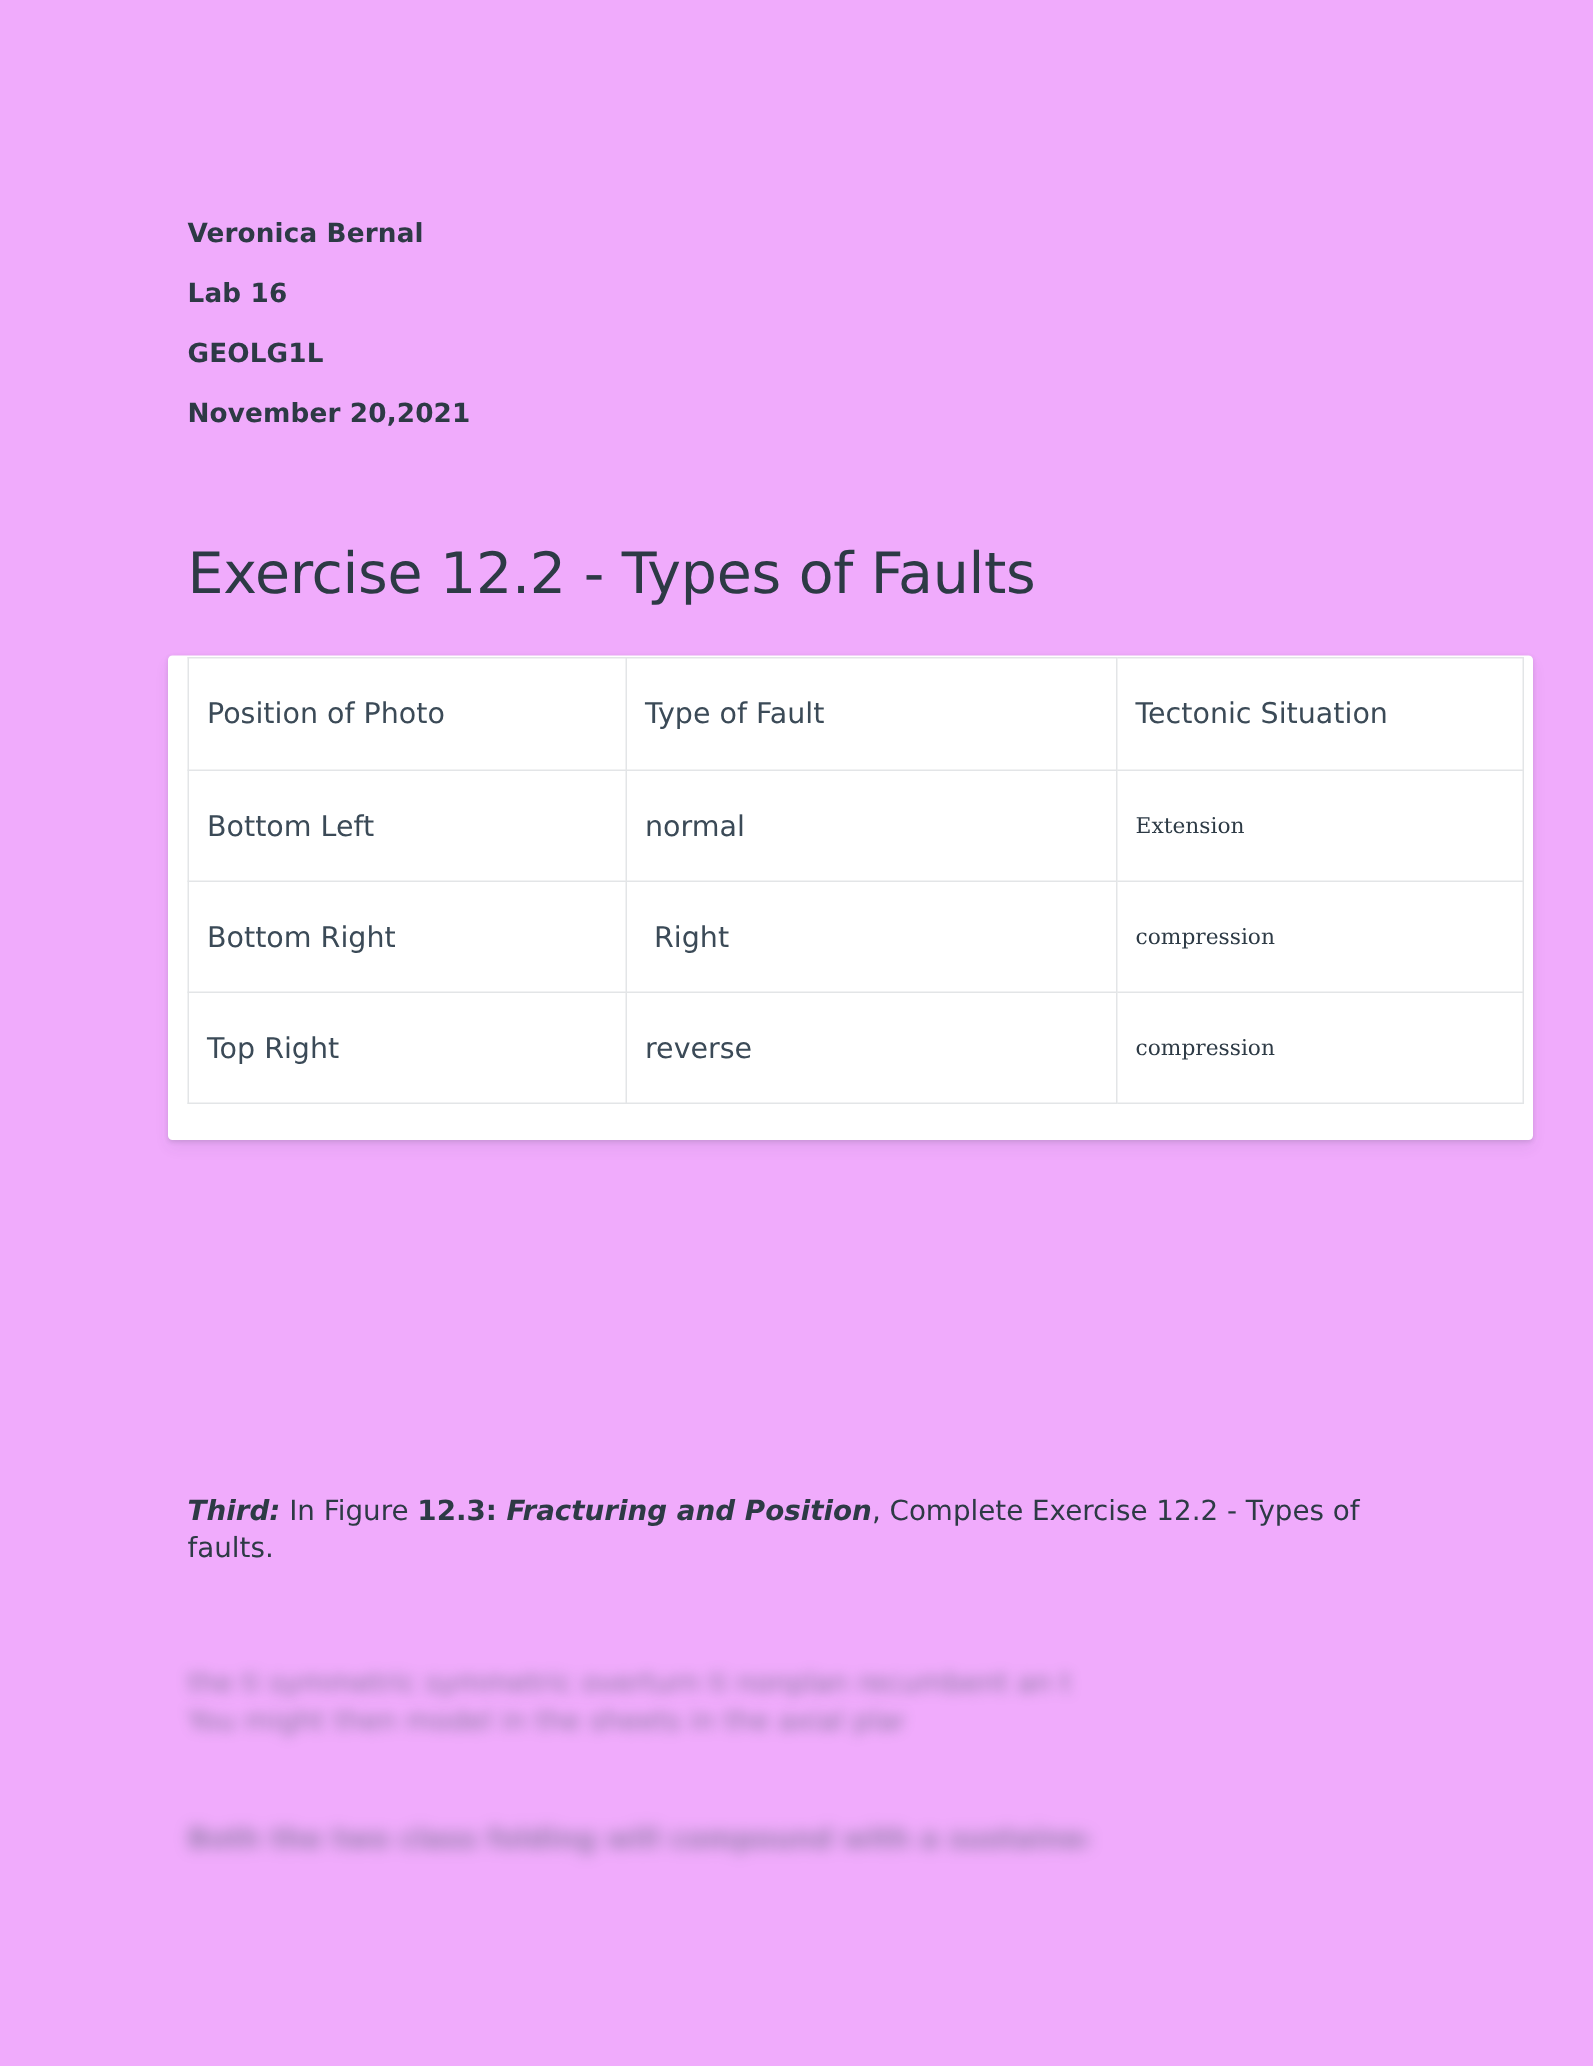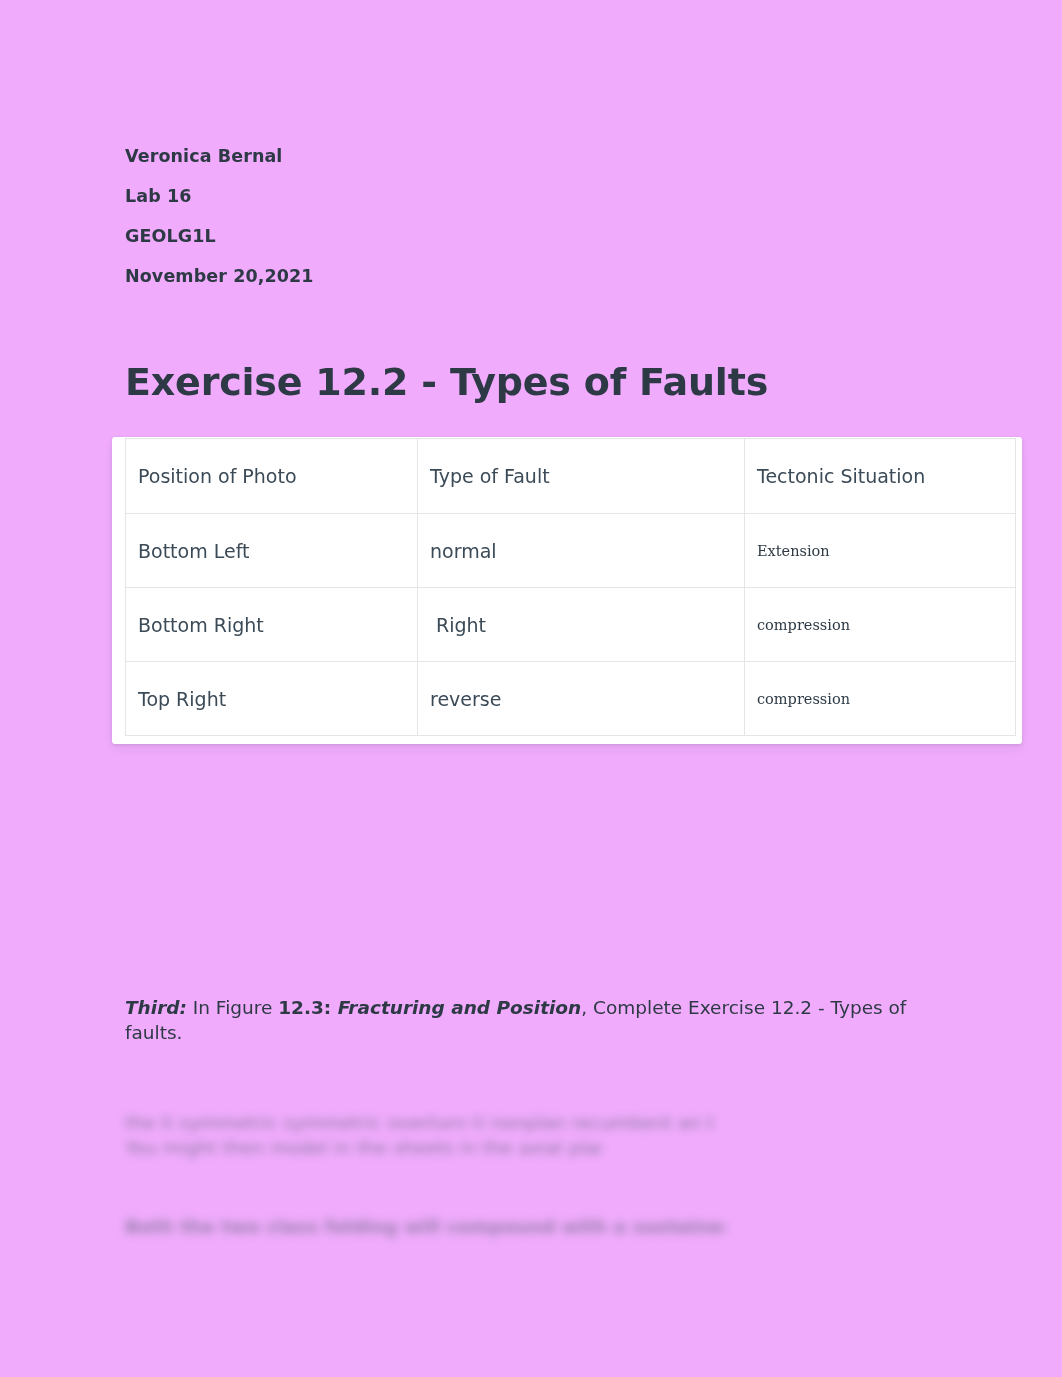--- a/index.html
+++ b/index.html
@@ -38,34 +38,34 @@
     color: #2d3a45;
     letter-spacing: 0.1px;
   }
 
   
   .doc-title {
     position: absolute;
     left: 125px;
     top: 333px;
     font-size: 38px;
-    font-weight: bold;
+    font-weight: normal;
     color: #2d3a45;
     letter-spacing: -0.2px;
     line-height: 48px;
     text-align: center;
   }
 
   
   .table-wrap {
     position: absolute;
     left: 112px;
     top: 437px;
     width: 910px;
-    padding: 1px 7px 8px 13px;
+    padding: 1px 7px 24px 13px;
     box-sizing: border-box;
     border-radius: 3px;
     box-shadow: 0 1px 3px rgba(60,70,80,0.16), 0 5px 10px rgba(60,70,80,0.07);
     background: #ffffff;
   }
   table.fault-table {
     border-collapse: collapse;
     width: 890px;
     table-layout: fixed;
     background: #ffffff;

